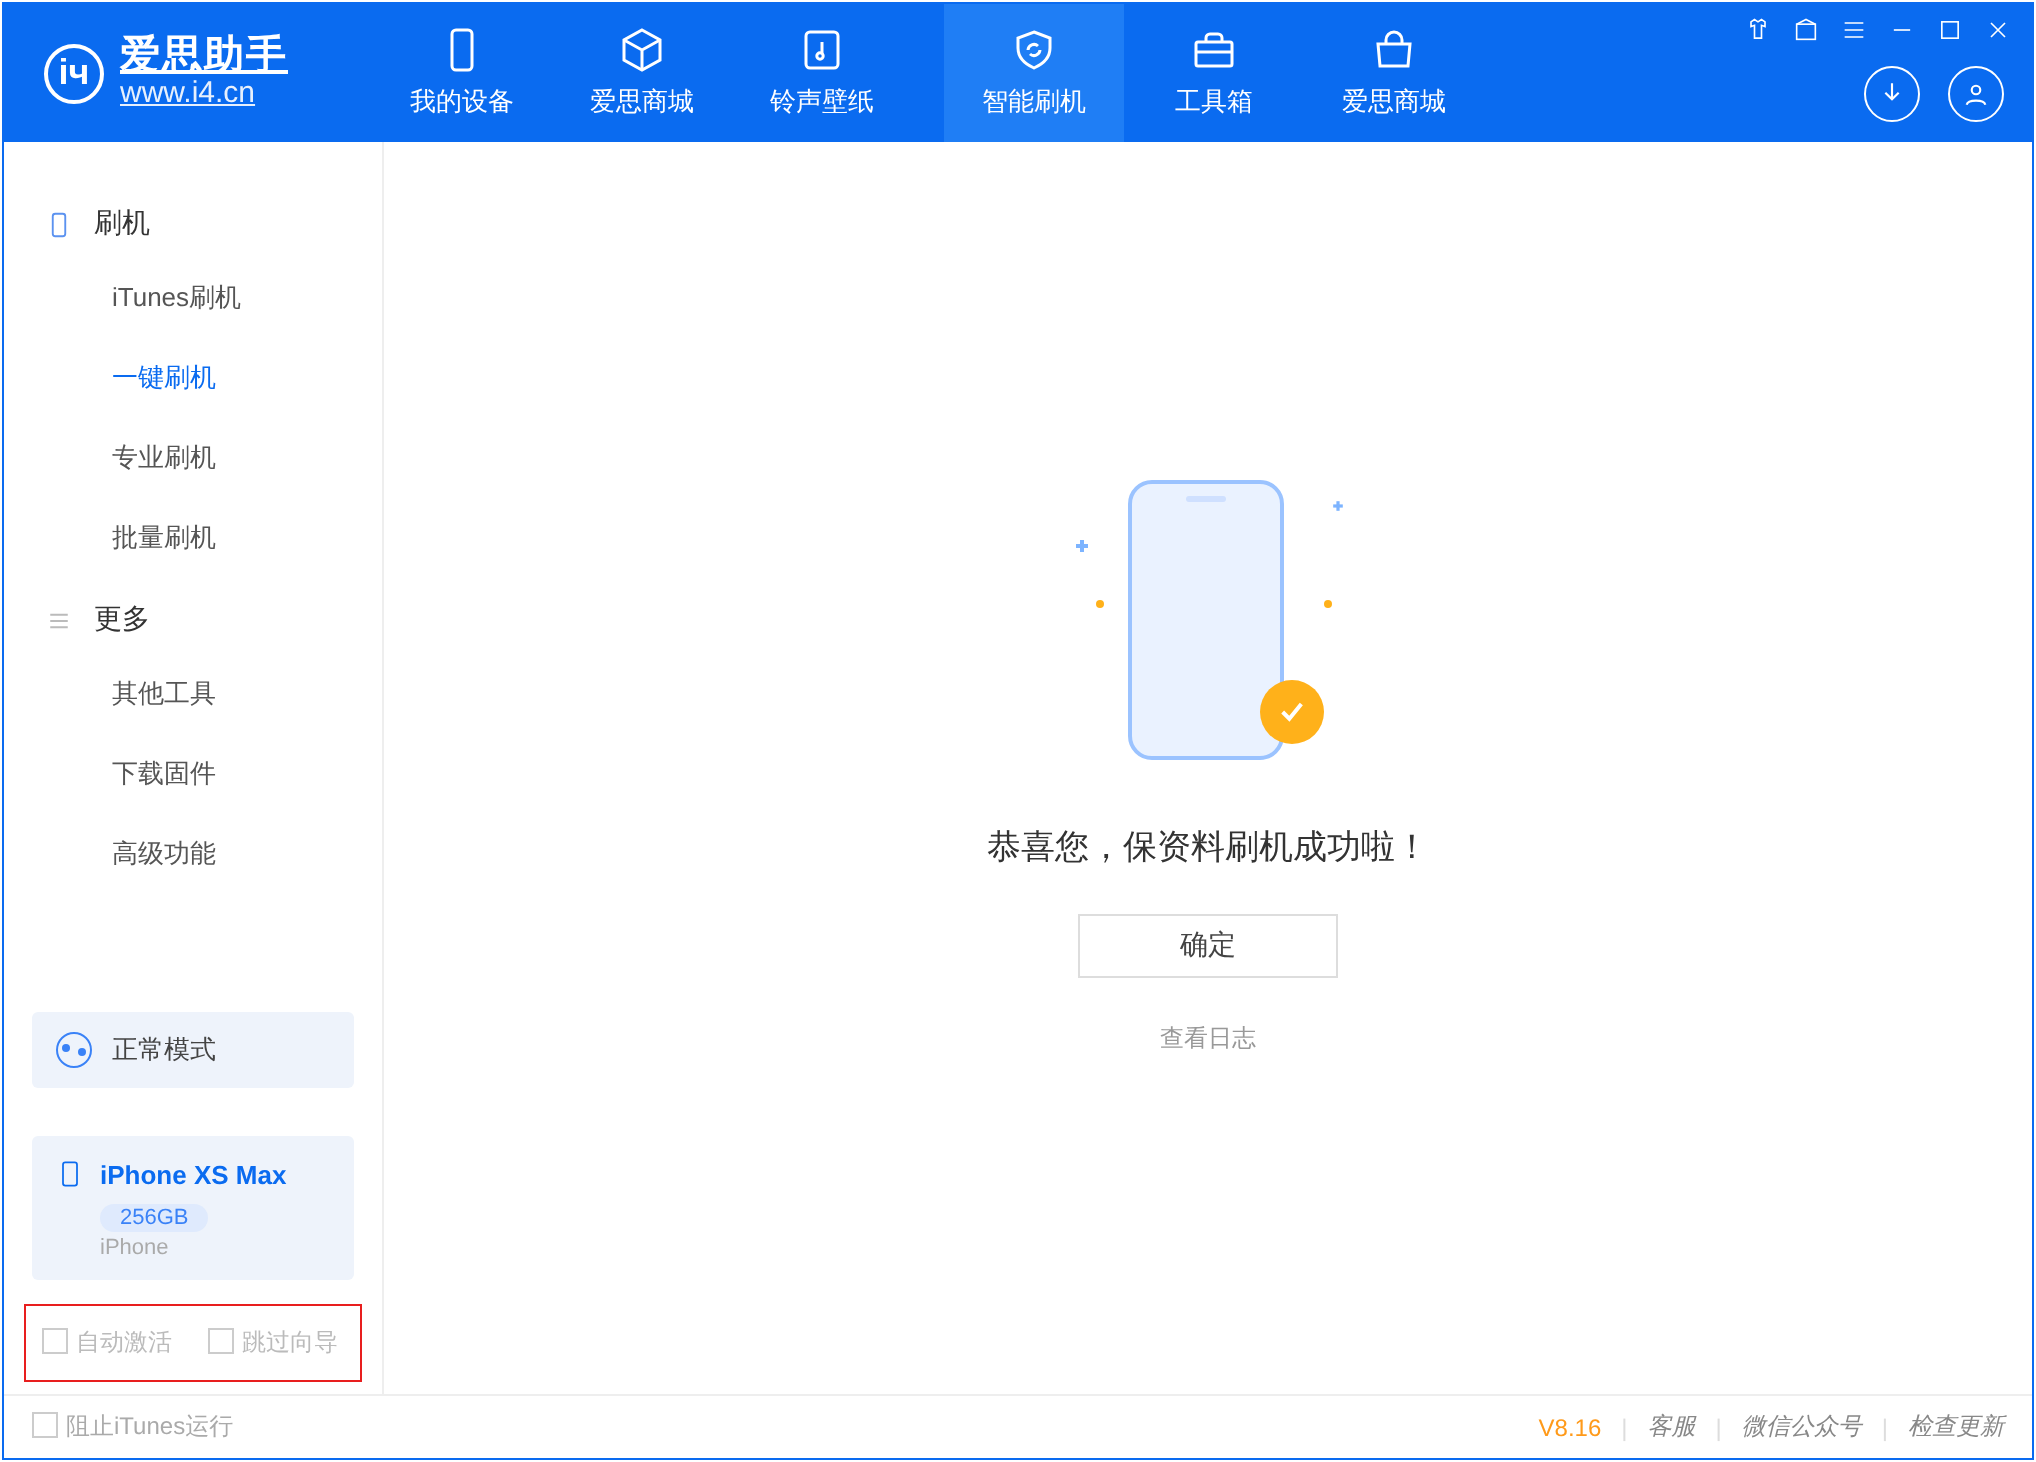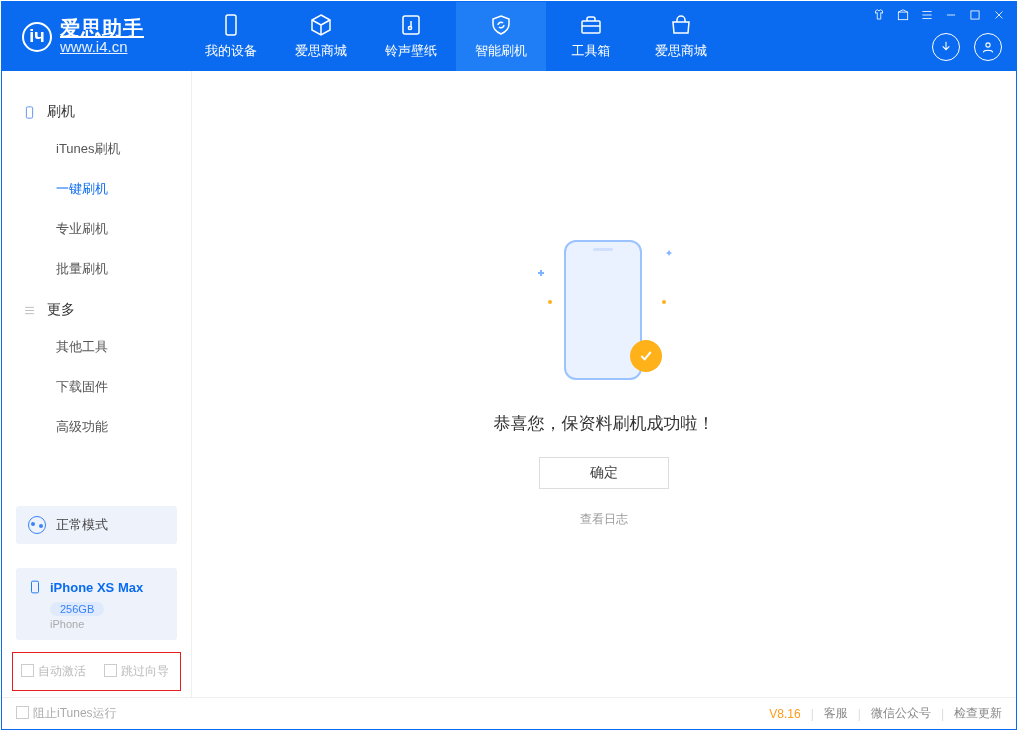--- a/index.html
+++ b/index.html
@@ -8,21 +8,21 @@
 
 
 .header { height: 69px; background: linear-gradient(#0a6bf0, #0a6bf0); color: #fff; display: flex; align-items: stretch; position: relative; gap: 24px; }
 .logo-box { display: flex; align-items: center; padding: 0 18px 0 20px; gap: 8px; }
 .logo-circle { width: 30px; height: 30px; border: 2px solid #fff; border-radius: 50%; display:flex; align-items:center; justify-content:center; font-weight:bold; color:#fff; font-size:18px; }
 .logo-text { line-height: 1.05; text-decoration: underline; }
 .logo-title { font-size: 20px; font-weight: 600; letter-spacing: 1px; }
 .logo-url   { font-size: 15px; opacity: .9; }
 .nav { display: flex; }
 .nav-item { width: 90px; display: flex; flex-direction: column; align-items: center; justify-content: center; gap: 5px; font-size: 13px; cursor: pointer; }
-.nav-item.active { background: #1f7ef5; }
+.nav-item.active { background: #1f7ef5; margin-left: 16px; }
 .nav-ico { width: 24px; height: 24px; display:flex; align-items:center; justify-content:center; }
 .nav-ico svg { width:24px; height:24px; stroke:#fff; stroke-width:1.5; fill:none; }
 .header-right { position:absolute; right:10px; top:6px; display:flex; gap:10px; align-items:center; }
 .header-right-bottom { position:absolute; right:14px; bottom:10px; display:flex; gap:14px; align-items:center; }
 .win-ico { width:14px; height:14px; stroke:#fff; stroke-width:1.4; fill:none; cursor:pointer; }
 .circ-btn { width:28px; height:28px; border:1.6px solid #fff; border-radius:50%; display:flex; align-items:center; justify-content:center; cursor:pointer; }
 .circ-btn svg { width:16px; height:16px; stroke:#fff; stroke-width:1.6; fill:none; }
 
 
 .body { flex:1; display:flex; min-height:0; }
@@ -66,21 +66,21 @@
 .success-text{font-size:17px;color:#333;}
 .ok-btn{width:130px;height:32px;border:1px solid #ddd;background:#fff;font-size:14px;color:#444;cursor:pointer;}
 .log-link{font-size:12px;color:#999;cursor:pointer;}
 
 
 .footer{height:32px;border-top:1px solid #eee;display:flex;align-items:center;padding:0 14px;font-size:12px;color:#aaa;}
 .footer .left{display:flex;align-items:center;gap:6px;}
 .footer .right{margin-left:auto;display:flex;align-items:center;gap:10px;color:#999;}
 .footer .sep{color:#ddd;}
 .footer .ver{color:#ff9a1a;}
-.footer .lnk{color:#888;cursor:pointer;}
+.footer .lnk{color:#888;cursor:pointer;font-style:italic;}
 </style>
 </head>
 <body>
 
 <div class="window">
 
   <div class="header">
     <div class="logo-box">
       <div class="logo-circle">iч</div>
       <div class="logo-text">

